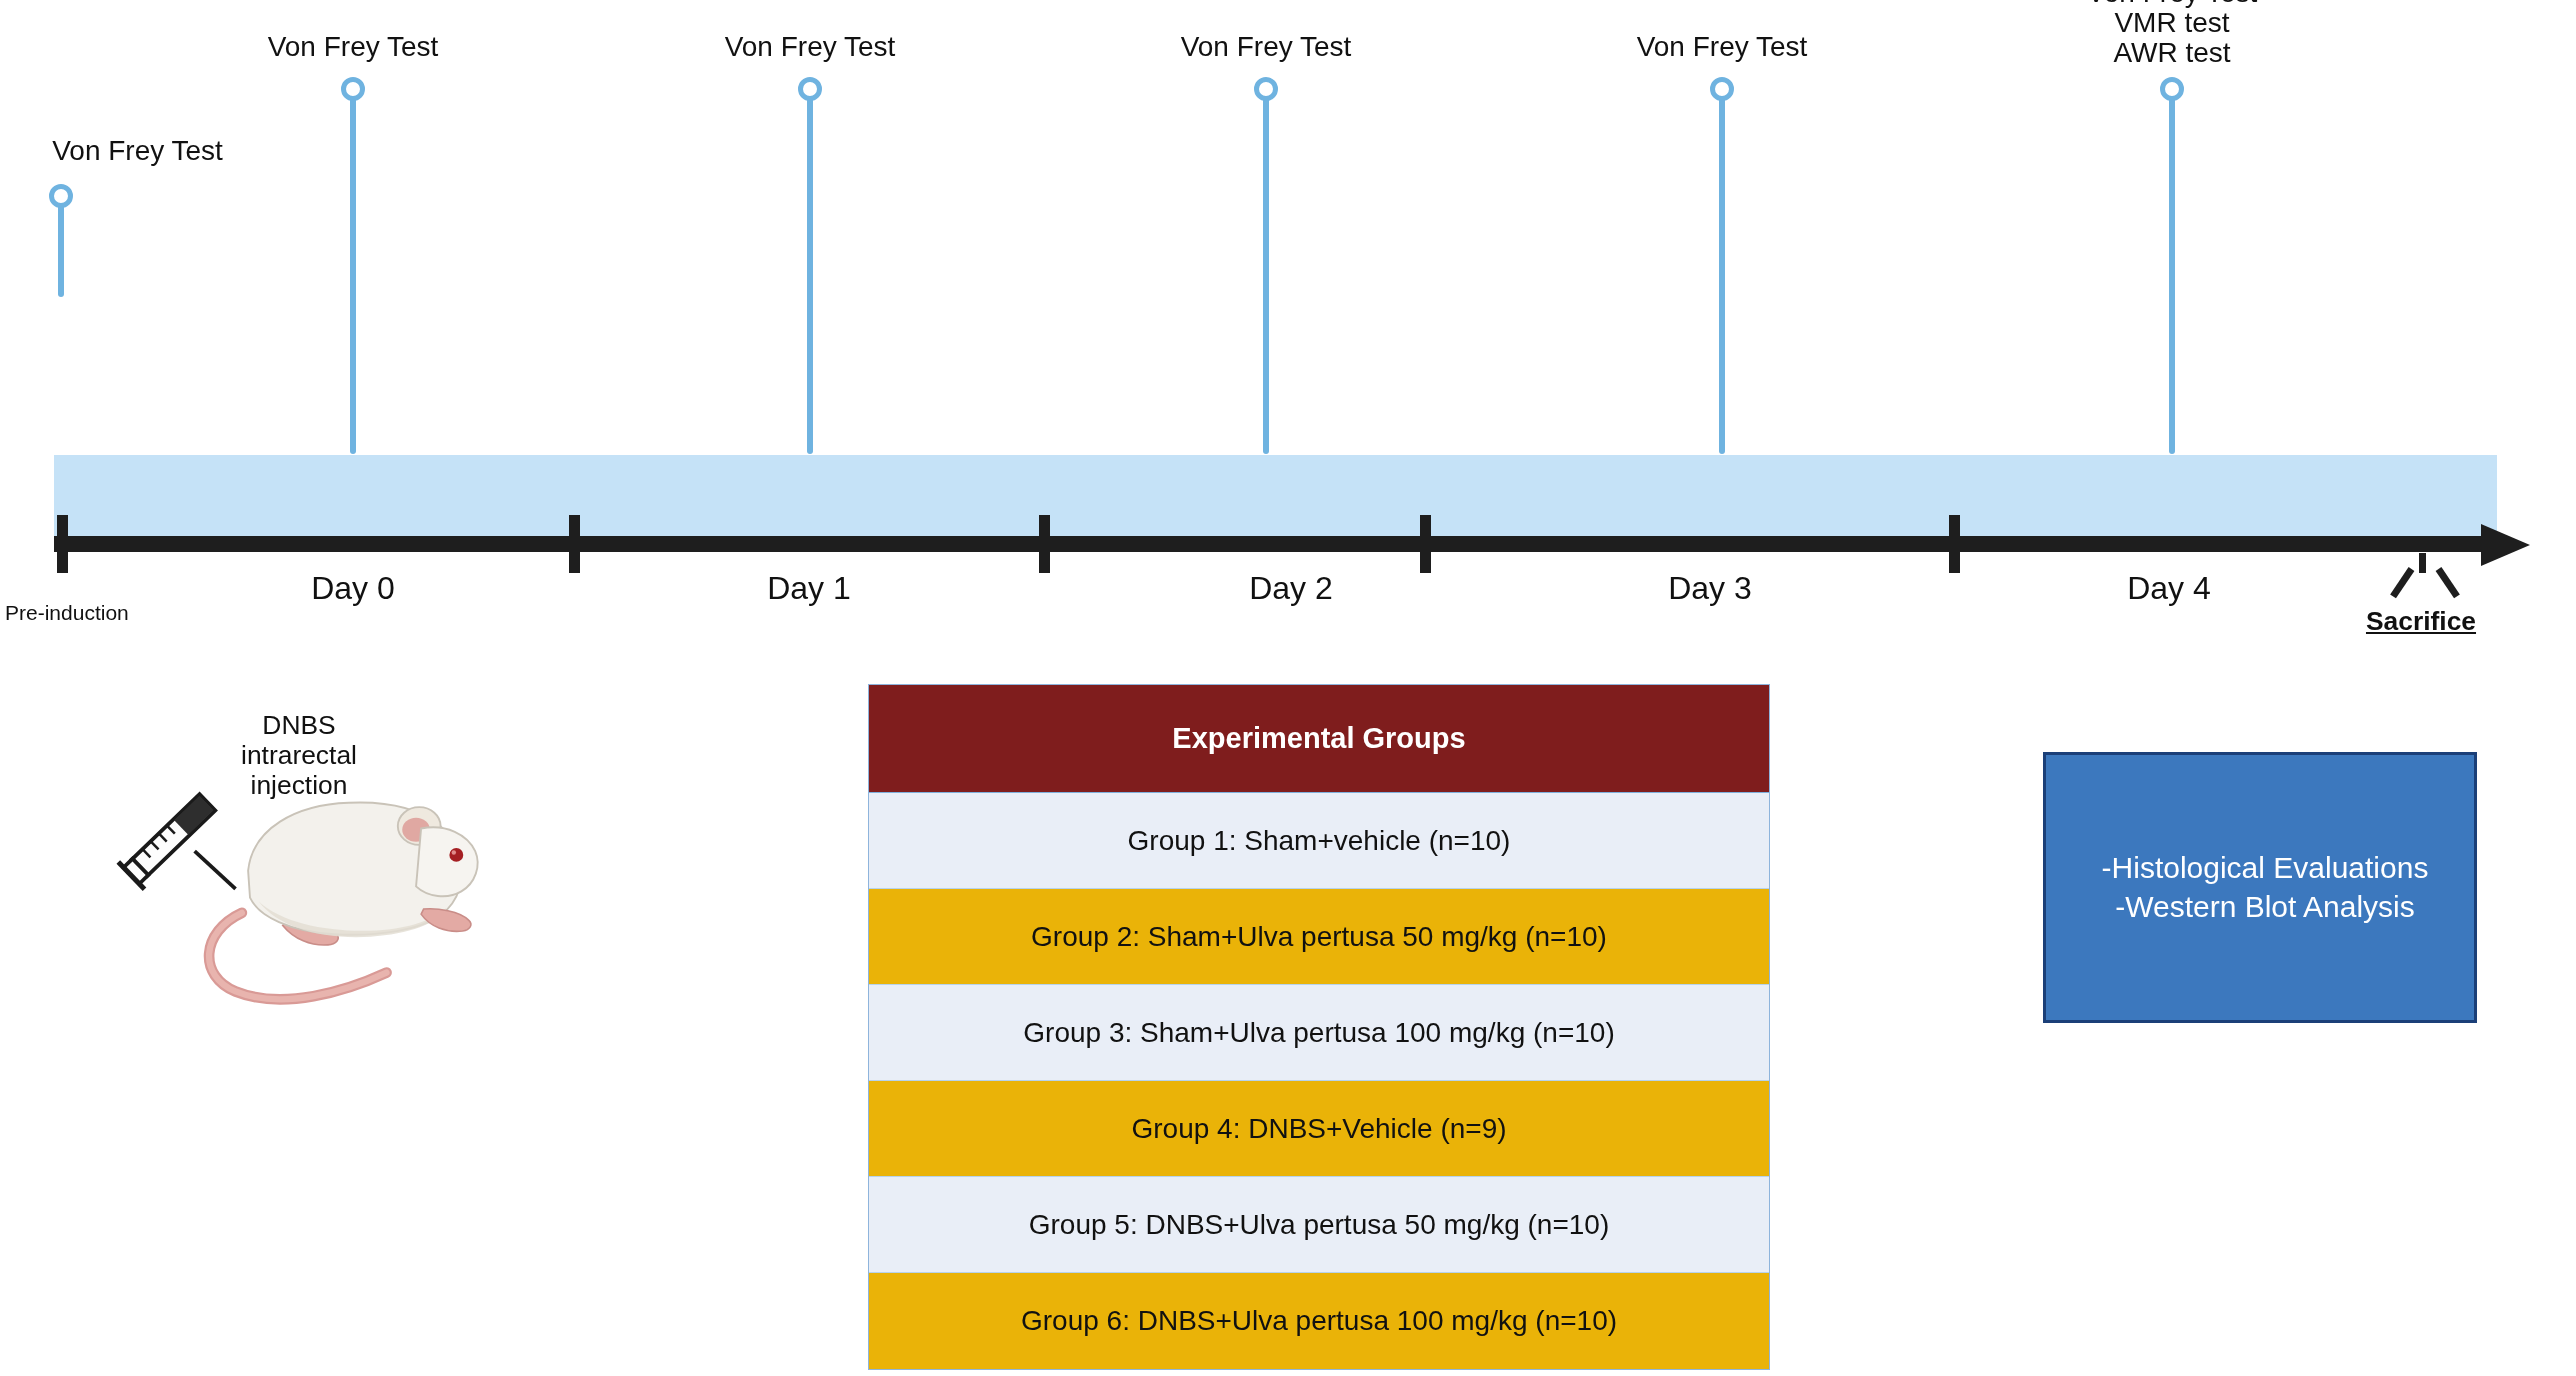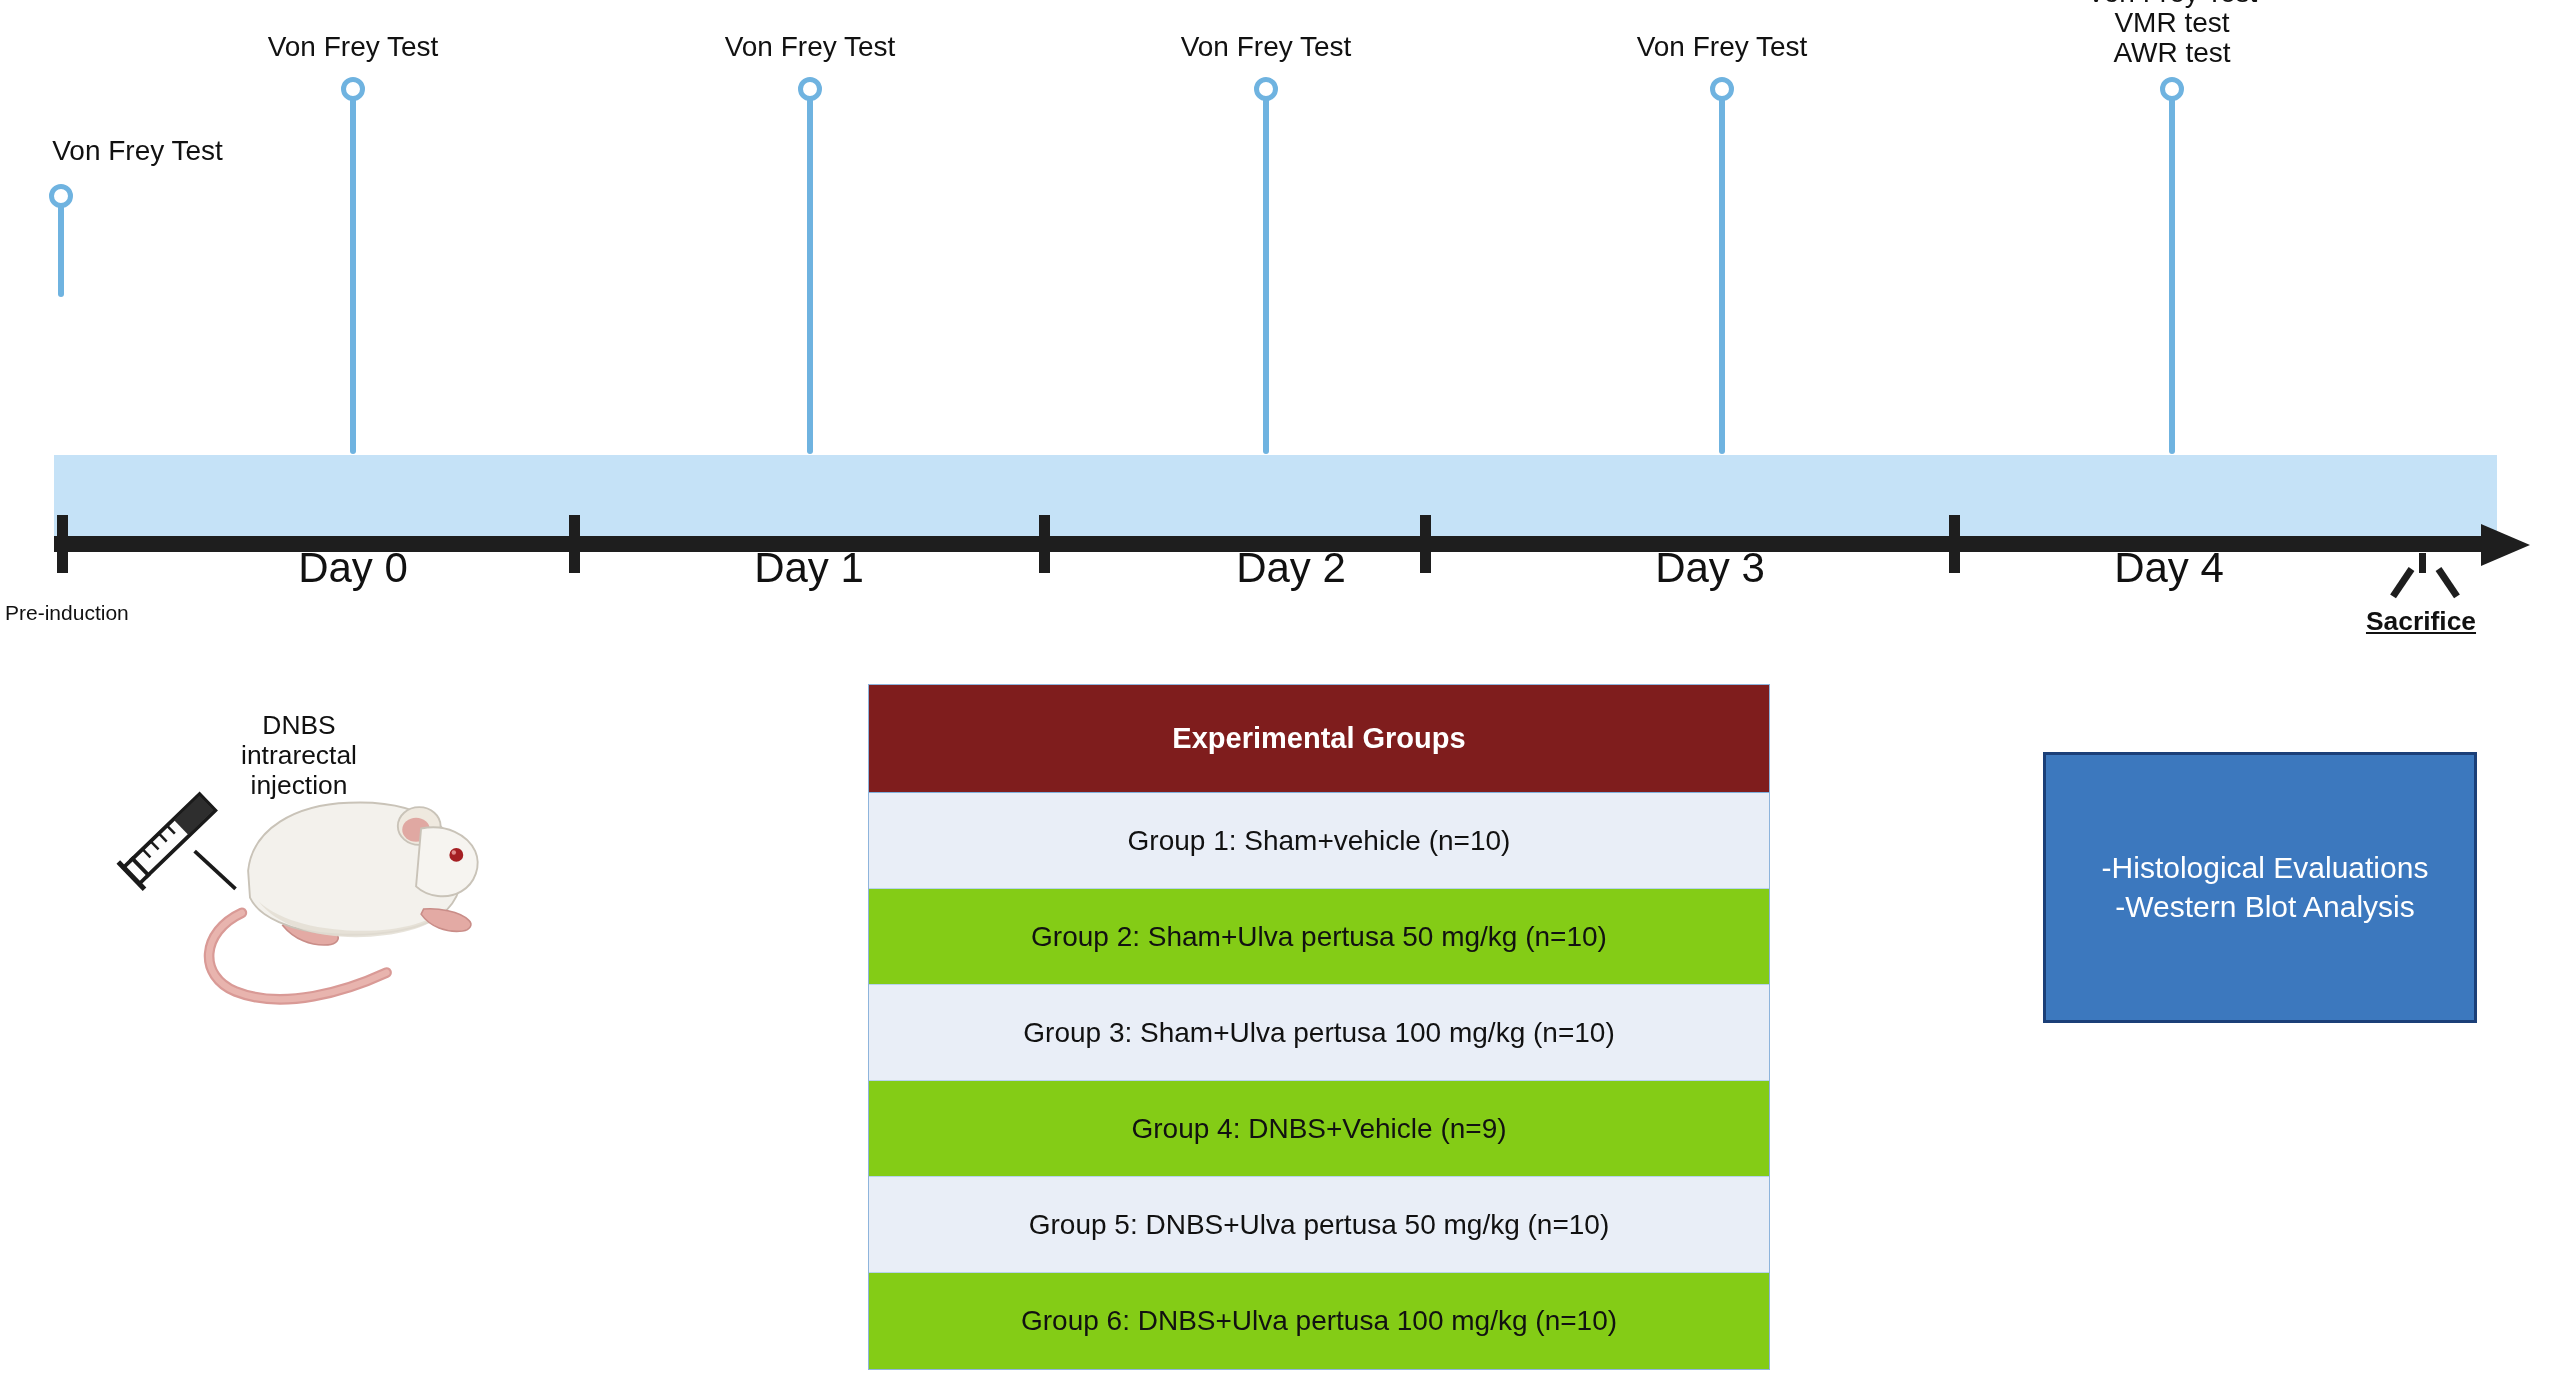--- a/index.html
+++ b/index.html
@@ -72,23 +72,23 @@
     color:#111111;
   }
   .event.anchor-left .evt-label {
     left:-8.8px;
     transform:none;
     text-align:left;
   }
 
   .day-label {
     position:absolute;
-    top:544px;
+    top:570px;
     transform:translateX(-50%);
-    font-size:42px;
+    font-size:32px;
     color:#111111;
     white-space:nowrap;
   }
 
   .preinduction {
     position:absolute;
     left:5px; top:601px;
     font-size:21px;
     color:#111111;
     white-space:nowrap;
@@ -148,21 +148,21 @@
     font-weight:bold;
     display:flex; align-items:center; justify-content:center;
     border-bottom:1.9px solid #7fb0dd;
   }
   .gt-row {
     height:96px;
     display:flex; align-items:center; justify-content:center;
     font-size:28px;
     color:#111111;
     border-bottom:1.3px solid #b7d3ec;
-    background:#84cc16;
+    background:#eab308;
     white-space:nowrap;
   }
   .gt-row:last-child { border-bottom:none; }
   .gt-row.alt { background:#e9eef7; }
 
   
   #analysis-box {
     position:absolute;
     left:2043px; top:752px;
     width:434px; height:271px;

